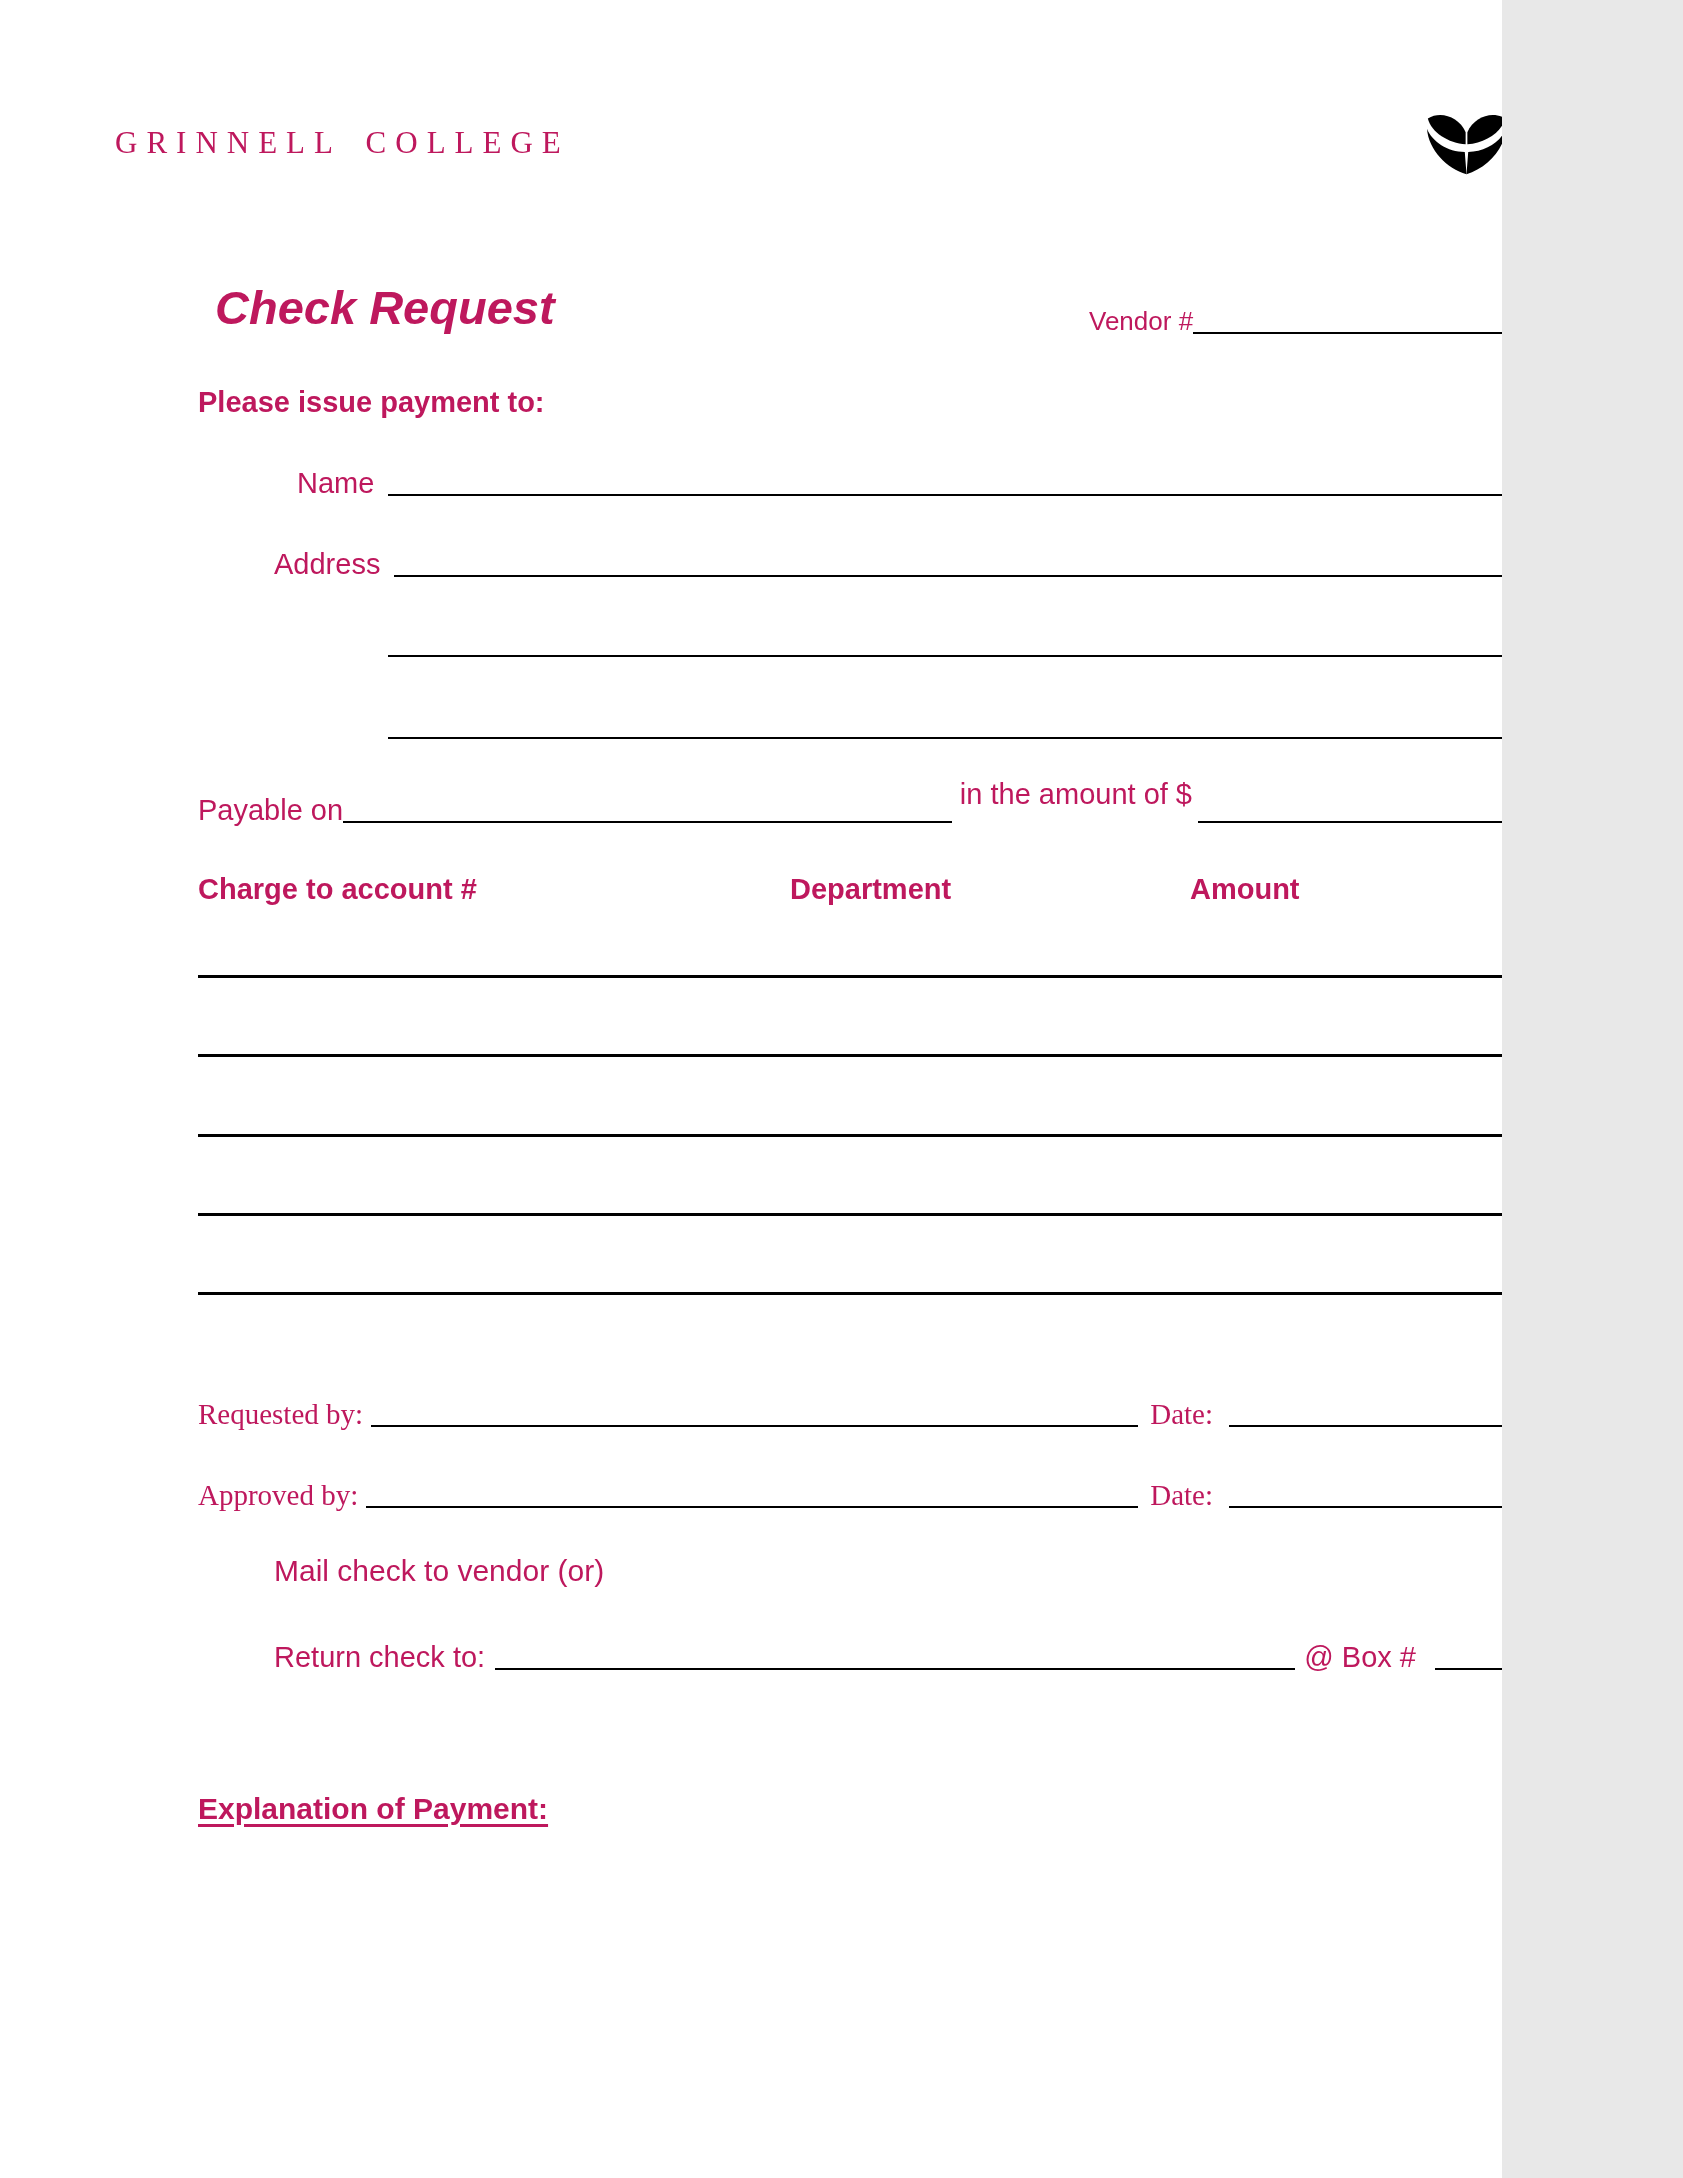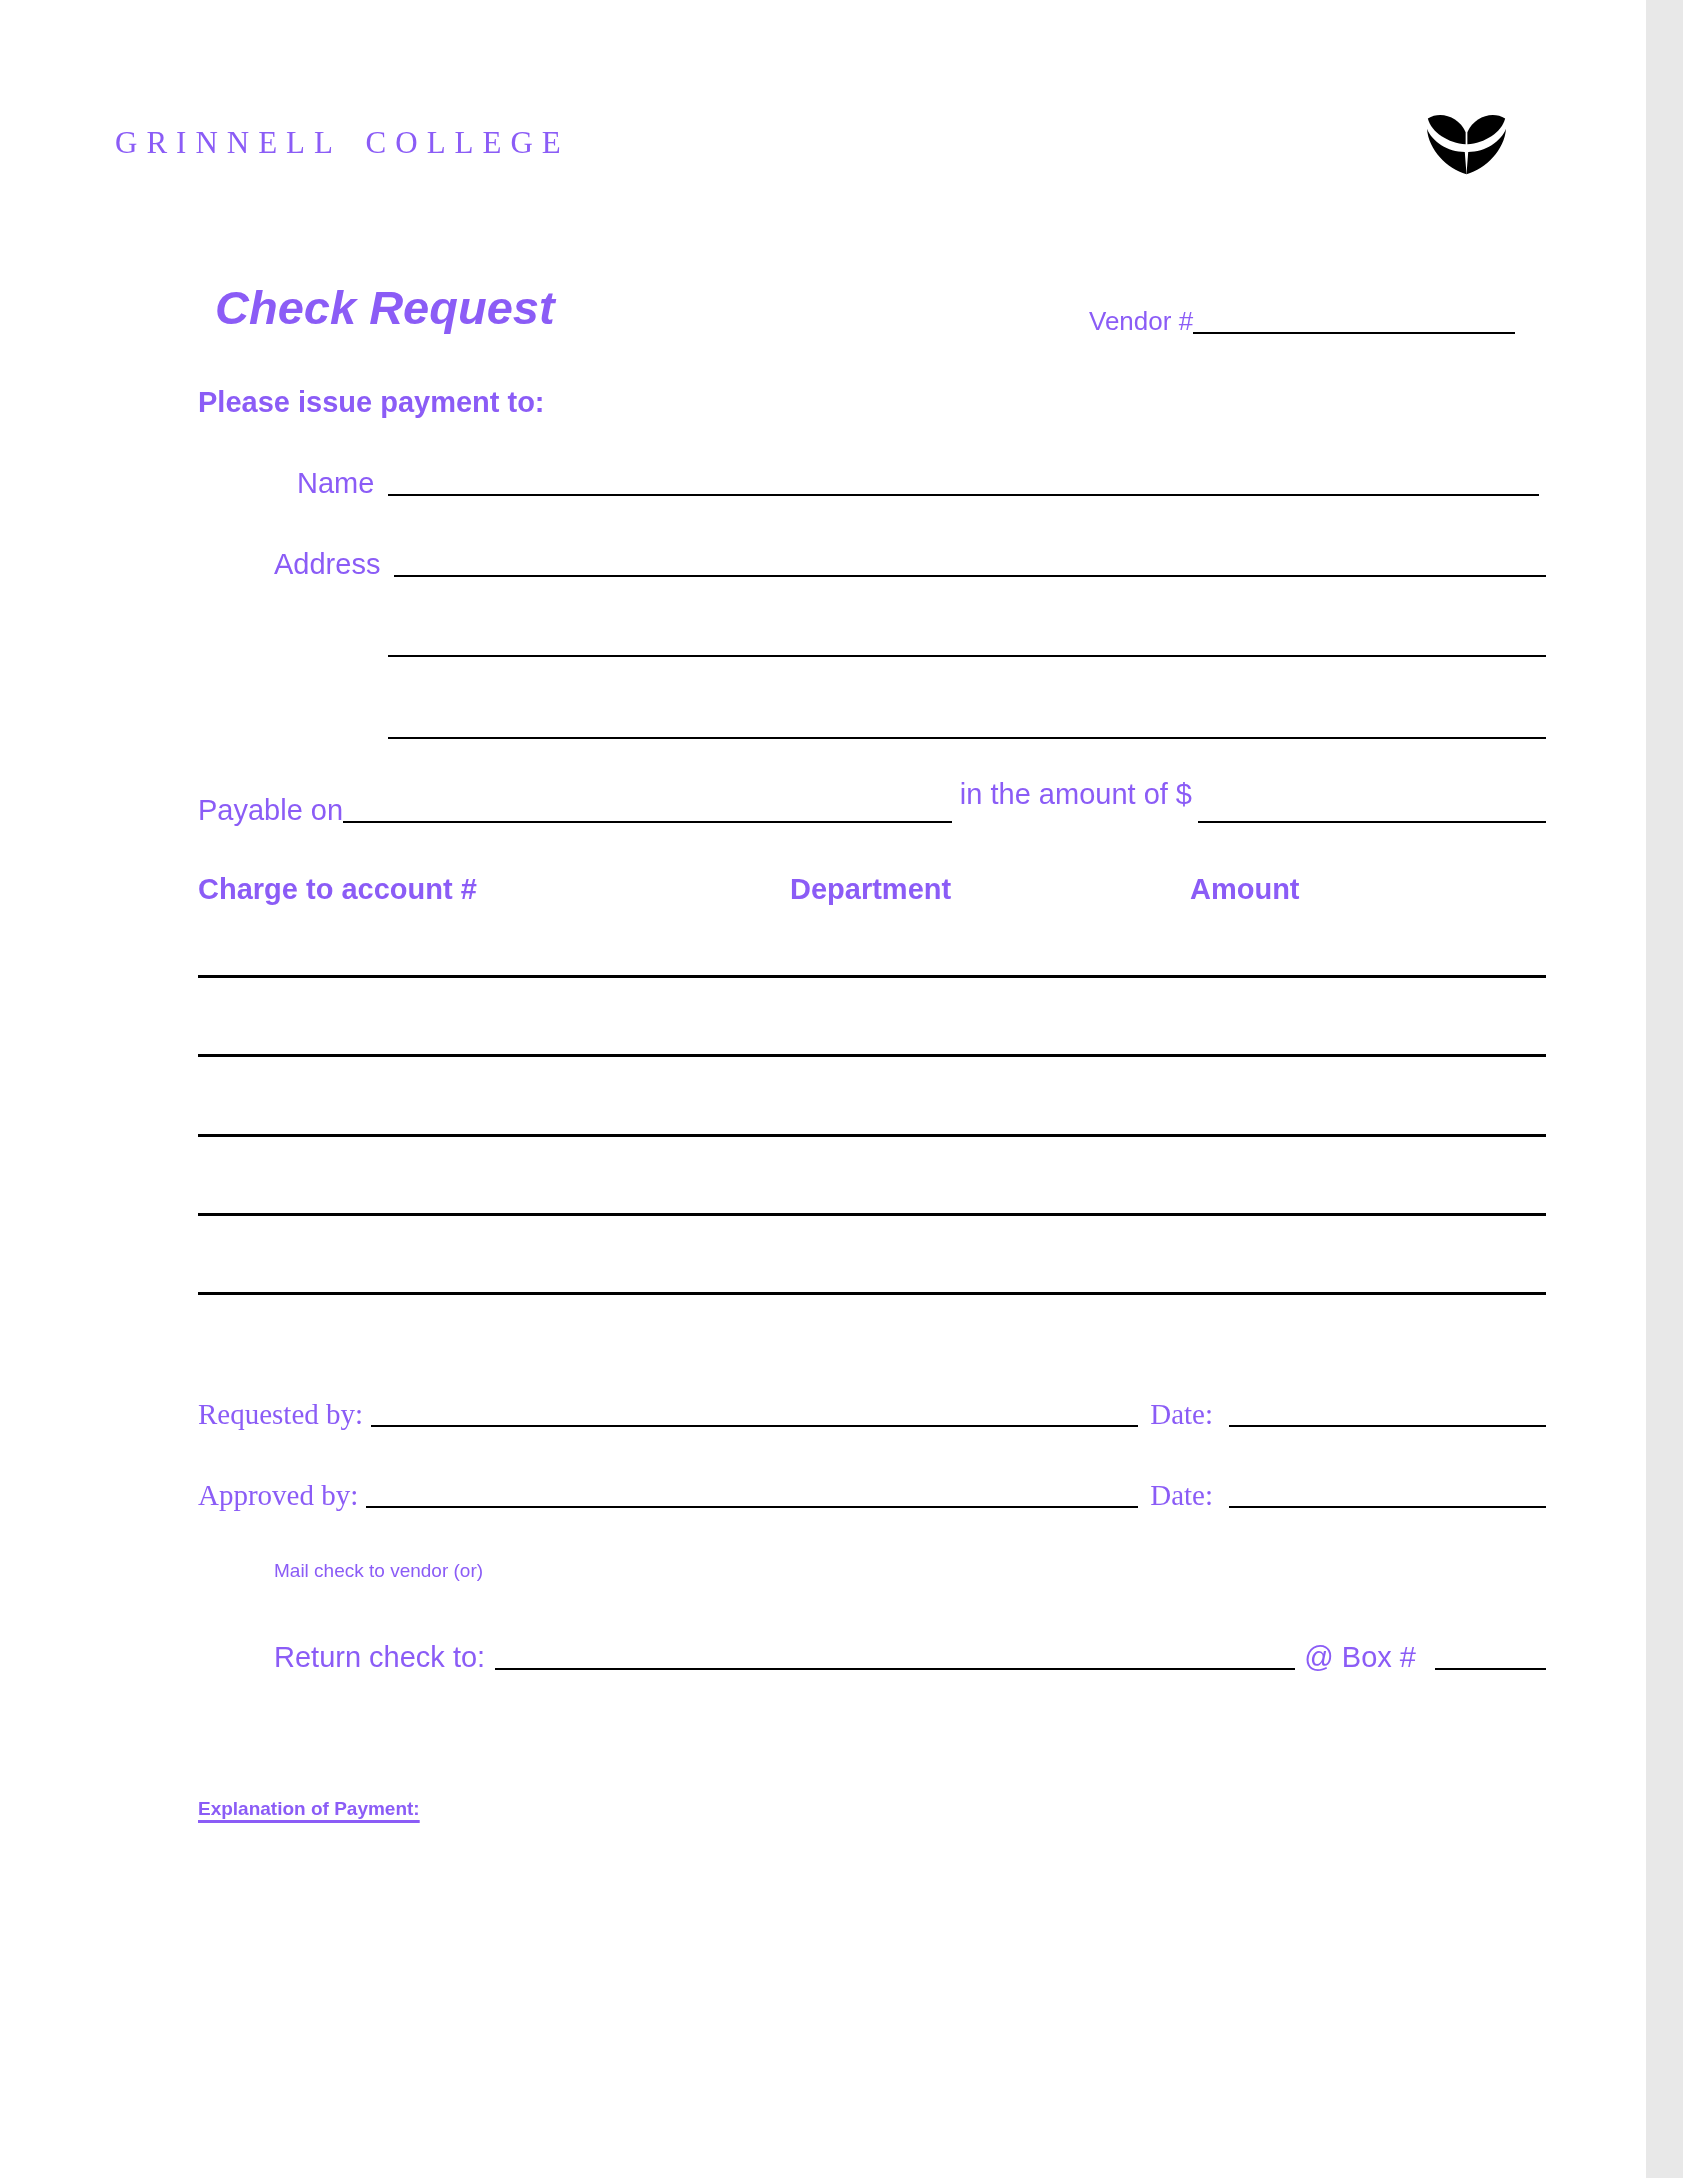--- a/index.html
+++ b/index.html
@@ -1,21 +1,21 @@
 <!DOCTYPE html>
 <html><head>
 <meta charset="utf-8">
 <style>
   html,body{margin:0;padding:0;background:#e8e8e8;}
   .page{
     position:relative;
-    width:1646px;height:2178px;
+    width:1502px;height:2178px;
     background:#ffffff;
     font-family:"Liberation Sans","DejaVu Sans",sans-serif;
-    color:#8b5cf6;
+    color:#be185d;
     overflow:hidden;
   }
   .brand{
     position:absolute;left:115px;top:127px;
     font-family:"Liberation Serif","DejaVu Serif",serif;
     font-size:31px;letter-spacing:9px;word-spacing:8px;
     line-height:1;white-space:nowrap;
   }
   .logo{position:absolute;left:1423px;top:109px;width:87px;height:67px;}
   .title{
@@ -53,21 +53,21 @@
   .col-account{left:0;}
   .col-department{left:592px;}
   .col-amount{left:992px;}
   .table-line{left:198px;width:1348px;border-top:3px solid #000;}
   .sig-row{left:198px;width:1348px;font-family:Liberation Serif, serif;}
   .sig-row .lbl{padding-right:8px;}
   .sig-row .date-lbl{margin-left:12px;margin-right:8px;}
   .sig-row .rule2{flex:0 0 317px;}
   .requested-row{top:1398px;}
   .approved-row{top:1479px;}
-  .text-row{position:absolute;font-size:19px;line-height:32px;white-space:nowrap;}
+  .text-row{position:absolute;font-size:30px;line-height:32px;white-space:nowrap;}
   .mail-row{left:274px;top:1555px;}
   .return-row{left:274px;top:1641px;width:1272px;}
   .return-row .lbl{padding-right:10px;}
   .return-row .box-lbl{margin:0 9px;}
   .return-row .rule2{flex:0 0 111px;}
   .hold-row{left:274px;top:1717px;}
   .explanation-row{
     left:198px;top:1793px;font-weight:700;
     text-decoration:underline;text-decoration-thickness:3px;text-underline-offset:5px;
   }

